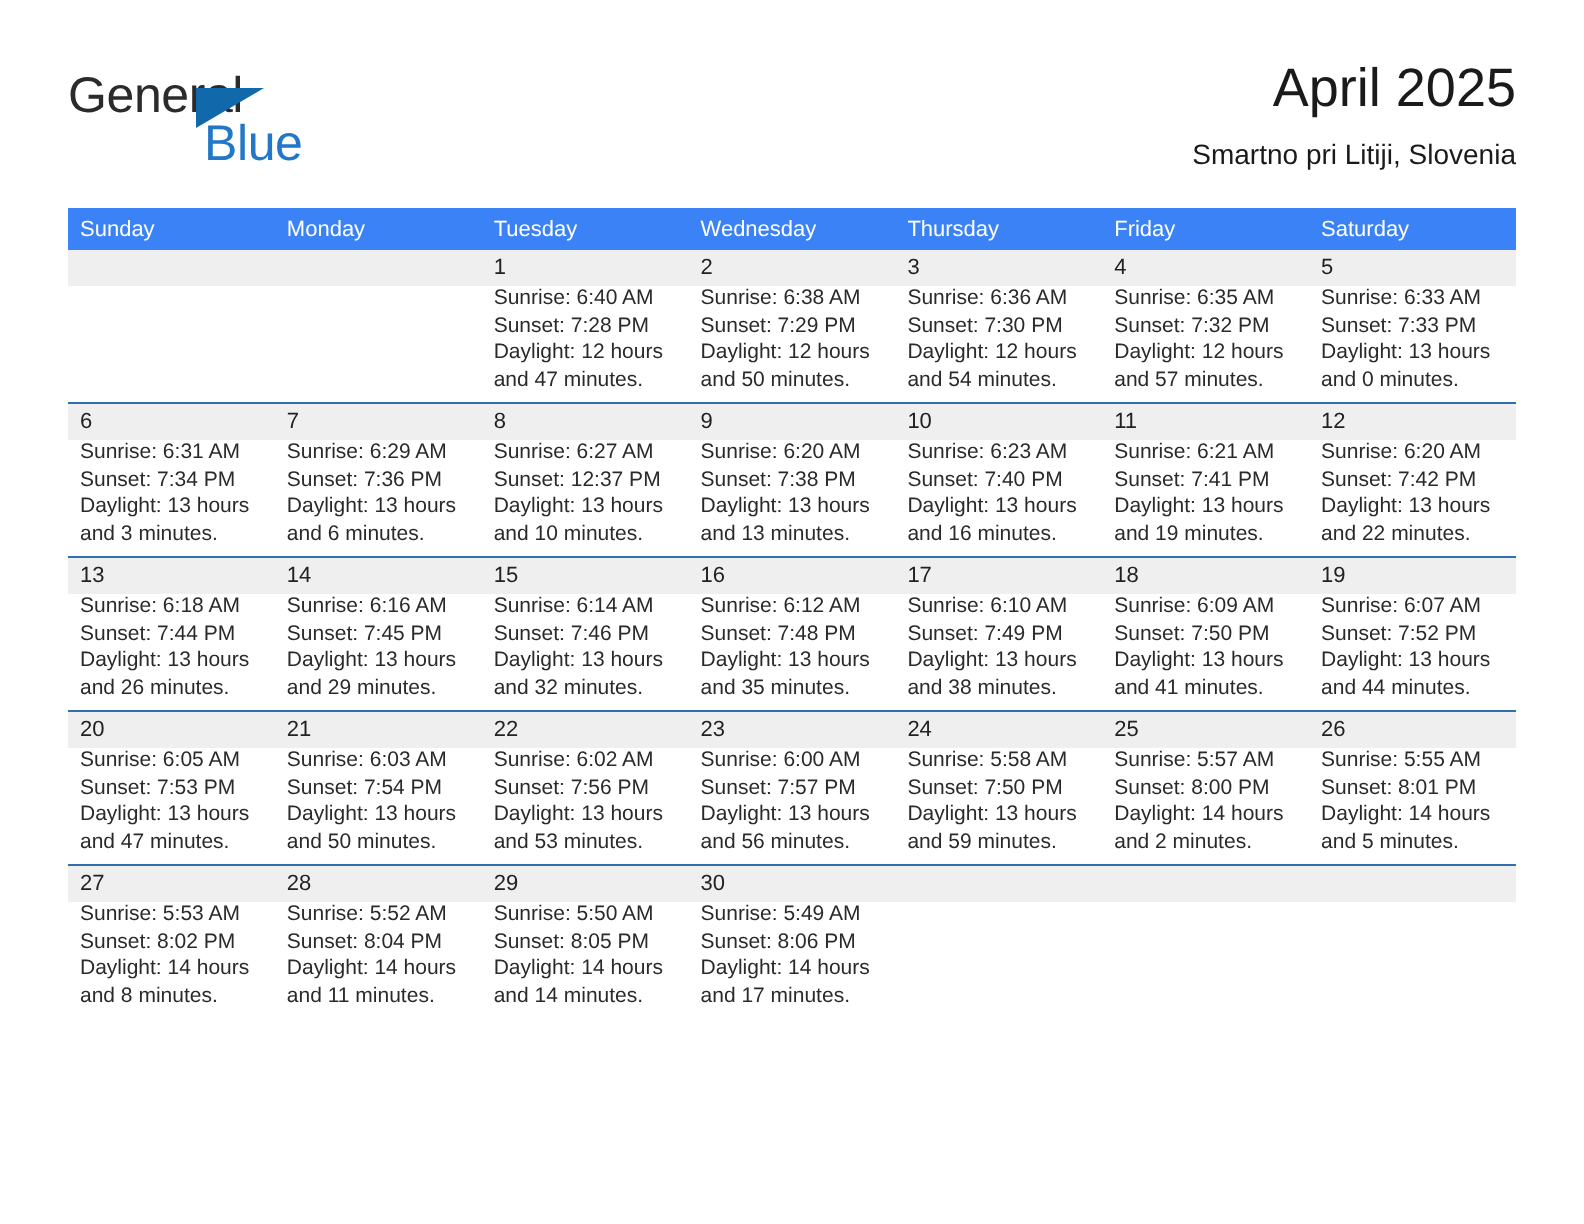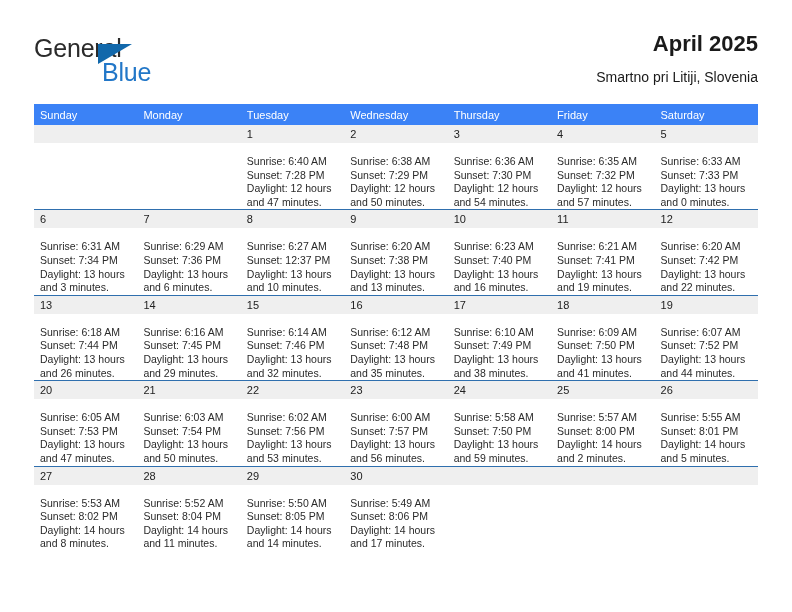--- a/index.html
+++ b/index.html
@@ -67,24 +67,24 @@
     margin-left: 40px;
   }
 
   .title-block {
     position: absolute;
     right: 0;
     top: 0;
     text-align: right;
   }
   .cal-title {
-    font-size: 22px;
+    font-size: 27px;
     line-height: 36px;
     color: #1a1a1a;
-    font-weight: bold;
+    font-weight: normal;
     white-space: nowrap;
   }
   .cal-subtitle {
     margin-top: 6px;
     font-size: 14px;
     line-height: 18px;
     color: #1a1a1a;
     white-space: nowrap;
     text-align: center;
   }
@@ -124,21 +124,21 @@
     font-size: 11px;
     line-height: 14px;
     color: #222222;
     padding: 2px 0 2px 6px;
     height: 14px;
   }
   .daynum.empty {
     color: transparent;
   }
   .info {
-    padding: 12px 6px 0 6px;
+    padding: 0 6px 0 6px;
     font-size: 10.5px;
     line-height: 13.6px;
     color: #2a2a2a;
   }
   .info div {
     white-space: nowrap;
   }
   .info.hidden {
     visibility: hidden;
   }

